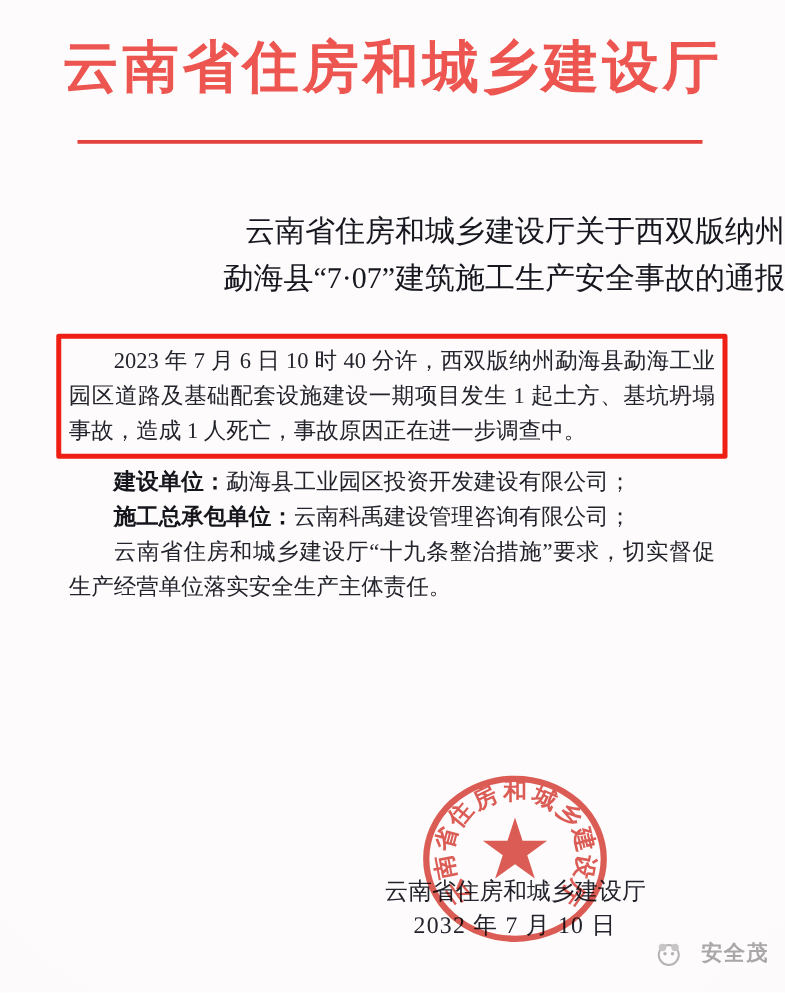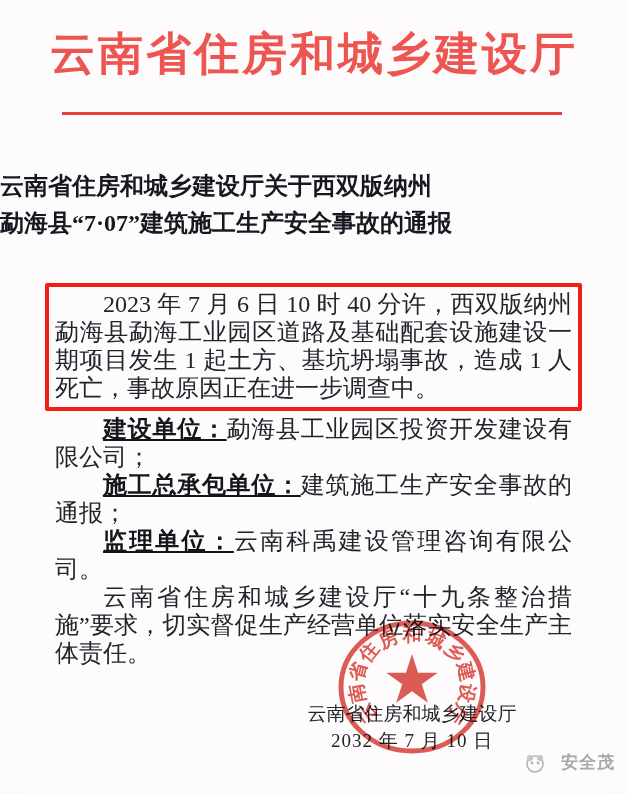--- a/index.html
+++ b/index.html
@@ -25,46 +25,45 @@
   }
   .red-rule {
     position: absolute;
     left: 62px; top: 112px;
     width: 500px; height: 3px;
     background: #e4403d;
   }
   .doc-title {
     position: absolute;
     top: 168px; left: 0; right: 0;
-    text-align: left;
+    text-align: right;
     font-size: 24px;
-    font-weight: 700;
+    font-weight: 400;
     line-height: 37px;
     color: #17171f;
   }
   .doc-body {
     position: absolute;
-    left: 55px; top: 283px;
+    left: 55px; top: 267px;
     width: 517px;
-    font-size: 24px;
+    font-size: 18px;
     line-height: 28px;
     text-align: justify;
   }
   .doc-body p { margin: 0; text-indent: 2em; }
   .red-box {
     border: 4px solid #ef1f16;
     border-radius: 2px;
     padding: 3px 6px 5px 6px;
     margin: 0 -10px 4px -10px;
   }
   .party-label {
     font-weight: 700;
     font-family: "Liberation Sans", "DejaVu Sans", sans-serif;
     color: #15151c;
-    text-decoration: underline;
   }
   .signoff {
     position: absolute;
     top: 701px; left: 306px;
     width: 212px;
     text-align: center;
     font-size: 19px;
     line-height: 25px;
     color: #23232c;
   }
@@ -112,22 +111,21 @@
   <div class="doc-title">
     <div>云南省住房和城乡建设厅关于西双版纳州</div>
     <div>勐海县“7·07”建筑施工生产安全事故的通报</div>
   </div>
 
   <div class="doc-body">
     <div class="red-box">
       <p>2023 年 7 月 6 日 10 时 40 分许，西双版纳州勐海县勐海工业园区道路及基础配套设施建设一期项目发生 1 起土方、基坑坍塌事故，造成 1 人死亡，事故原因正在进一步调查中。</p>
     </div>
     <p><span class="party-label">建设单位：</span><span>勐海县工业园区投资开发建设有限公司；</span></p>
-    <p><span class="party-label">施工总承包单位：</span><span>建筑施工生产安全事故的通报；</span></p>
-    <p><span class="party-label">监理单位：</span><span>云南科禹建设管理咨询有限公司。</span></p>
+    <p><span class="party-label">施工总承包单位：</span><span>云南科禹建设管理咨询有限公司；</span></p>
     <p>云南省住房和城乡建设厅“十九条整治措施”要求，切实督促生产经营单位落实安全生产主体责任。</p>
   </div>
 
   <div class="signoff">
     <div>云南省住房和城乡建设厅</div>
     <div class="sig-date">2032 年 7 月 10 日</div>
   </div>
 
   <svg class="seal" viewBox="0 0 164 164" aria-hidden="true">
     <ellipse class="seal-ring" cx="82" cy="83" rx="71" ry="64"></ellipse>

